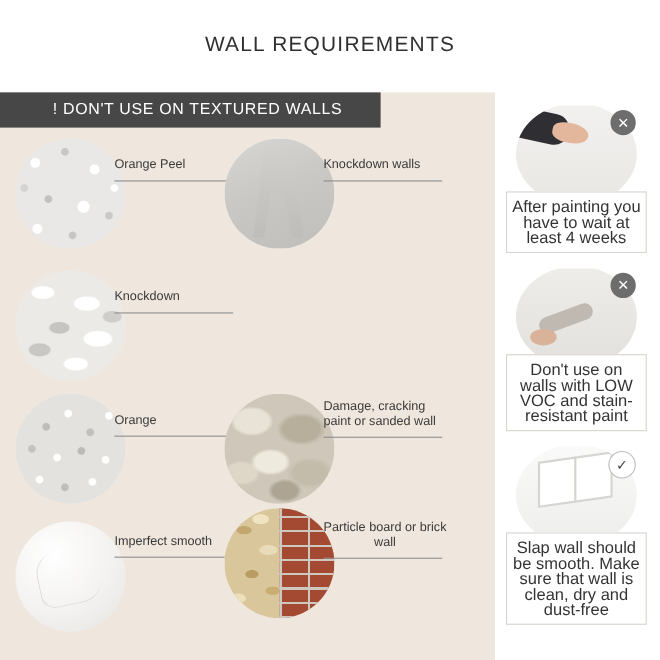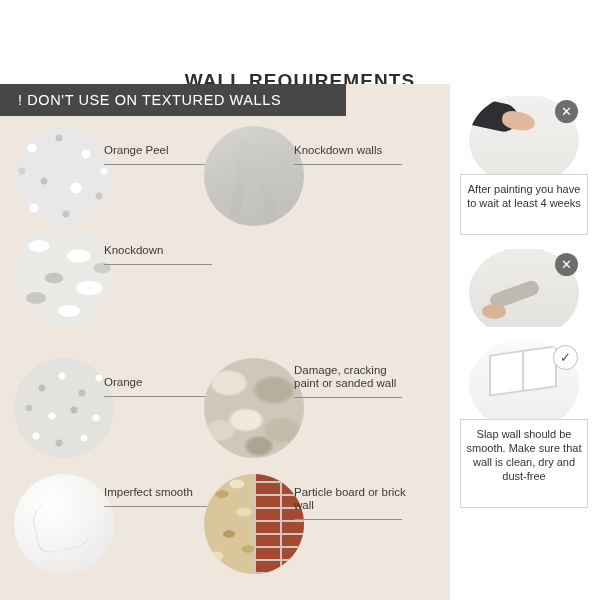--- a/index.html
+++ b/index.html
@@ -19,22 +19,21 @@
   
   .title {
     position: absolute;
     top: 30px;
     left: 0;
     width: 600px;
     text-align: center;
     font-size: 19px;
     letter-spacing: 1.1px;
     color: #2f2f2f;
-    font-weight: 700;
-    margin-top: 40px;
+    font-weight: 400;
   }
 
   
   .panel {
     position: absolute;
     left: 0;
     top: 84px;
     width: 450px;
     height: 516px;
     background: #efe7de;
@@ -51,20 +50,21 @@
     display: flex;
     align-items: center;
     box-sizing: border-box;
     padding-left: 18px;
   }
   .banner-text {
     color: #ffffff;
     font-size: 14.5px;
     letter-spacing: 0.6px;
     white-space: nowrap;
+    margin-left: 30px;
   }
 
   
   .grid {
     position: absolute;
     left: 0;
     top: 124px;
     width: 450px;
     height: 470px;
   }
@@ -139,23 +139,23 @@
     display: flex;
     align-items: center;
     justify-content: center;
     z-index: 5;
   }
   .mark.check { background: #ffffff; color: #4a4a4a; border: 1px solid #bdbdbd; }
   .card-text {
     border: 1px solid #d8d4cf;
     box-sizing: border-box;
     width: 128px;
-    padding: 7px 4px 24px 4px;
+    padding: 7px 4px 5px 4px;
     text-align: center;
-    font-size: 11px;
+    font-size: 15px;
     line-height: 14px;
     color: #333333;
     background: #ffffff;
   }
 
   
   .tex-orange-peel {
     width: 100%; height: 100%;
     background-color: #e9e8e6;
     background-image:
@@ -365,21 +365,21 @@
   <div class="cell" style="left:190px; top:0px;">
     <div class="swatch">
       <div class="tex-unpainted"></div>
     </div>
     <div class="cell-label">
       <span>Knockdown walls</span>
       <span class="underline"></span>
     </div>
   </div>
 
-  <div class="cell" style="left:0px; top:100px;">
+  <div class="cell" style="left:0px; top:120px;">
     <div class="swatch">
       <div class="tex-knockdown"></div>
     </div>
     <div class="cell-label">
       <span>Knockdown</span>
       <span class="underline"></span>
     </div>
   </div>
 
 
@@ -406,21 +406,21 @@
   <div class="cell" style="left:0px; top:348px;">
     <div class="swatch">
       <div class="tex-smooth"></div>
     </div>
     <div class="cell-label" style="top:14px;">
       <span>Imperfect smooth</span>
       <span class="underline"></span>
     </div>
   </div>
 
-  <div class="cell" style="left:190px; top:348px;">
+  <div class="cell" style="left:190px; top:336px;text-align:center;">
     <div class="swatch">
       <div class="tex-particle">
         <div class="brick-half"></div>
       </div>
     </div>
     <div class="cell-label" style="top:14px;">
       <span>Particle board or brick wall</span>
       <span class="underline"></span>
     </div>
   </div>
@@ -439,20 +439,21 @@
     <div class="card-text">After painting you have to wait at least 4 weeks</div>
   </div>
 
   <div class="card">
     <div class="card-photo">
       <div class="circle-photo">
           <div class="ph-roller"></div>
         </div>
       <div class="mark">✕</div>
     </div>
+    <div class="card-text">Don't use on walls with LOW VOC and stain-resistant paint</div>
   </div>
 
   <div class="card">
     <div class="card-photo">
       <div class="circle-photo">
           <div class="ph-window"></div>
         </div>
       <div class="mark check">✓</div>
     </div>
     <div class="card-text">Slap wall should be smooth. Make sure that wall is clean, dry and dust-free</div>

